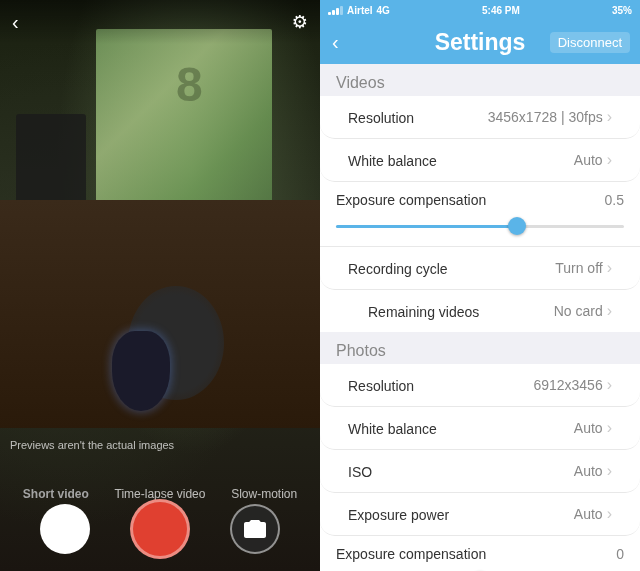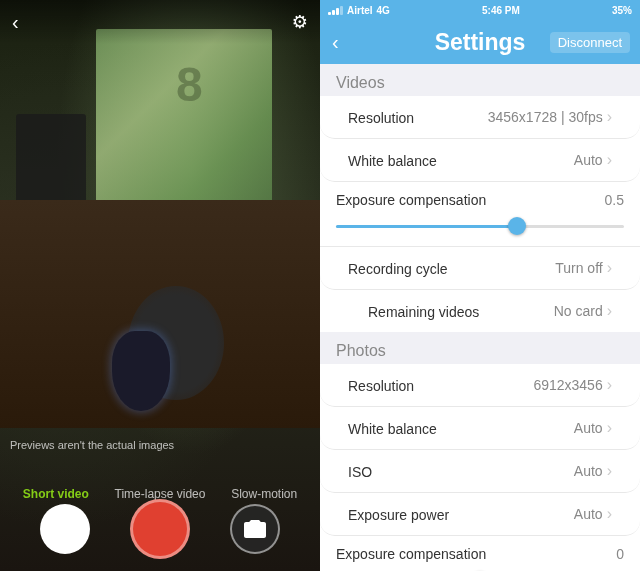--- a/index.html
+++ b/index.html
@@ -152,21 +152,21 @@
       justify-content: space-around;
       align-items: center;
       padding: 0 10px;
     }
     .camera-mode-item {
       color: rgba(255,255,255,0.7);
       font-size: 12px;
       cursor: pointer;
     }
     .camera-mode-item.active {
-      color: #84cc16;
+      color: #a3a3a3;
       font-weight: 600;
       text-align: right;
     }
 
     .camera-controls {
       position: absolute;
       bottom: 12px;
       left: 0; right: 0;
       display: flex;
       justify-content: space-around;

